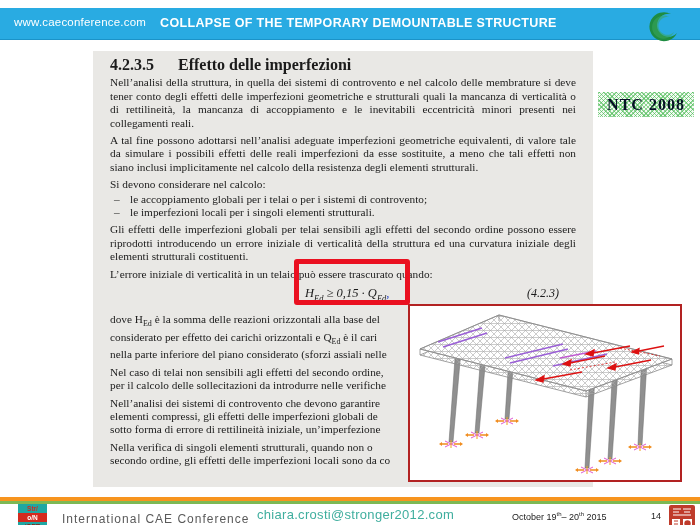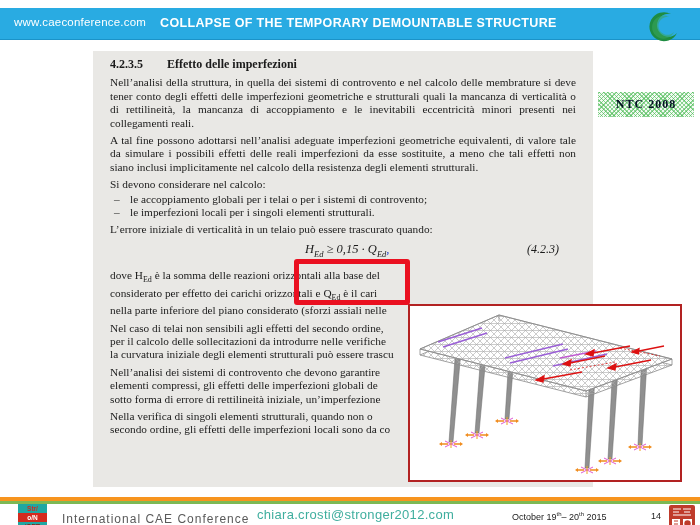--- a/index.html
+++ b/index.html
@@ -11,41 +11,41 @@
           border-bottom:1px solid #1b93c8;}
   .topbar .url{position:absolute;left:14px;top:8px;color:#ffffff;font-size:11.5px;letter-spacing:.2px;}
   .topbar .title{position:absolute;left:160px;top:8px;color:#ffffff;font-size:12.5px;font-weight:bold;letter-spacing:.35px;}
   .crescent{position:absolute;left:644px;top:3px;}
 
   
   .doc{position:absolute;left:93px;top:43px;width:500px;height:436px;background:#e9e8e5;
        box-sizing:border-box;padding:7px 17px 0 17px;overflow:hidden;
        font-family:"Liberation Serif","DejaVu Serif",serif;font-size:11.3px;line-height:13.4px;
        color:#1b1b1b;z-index:1;}
-  .doc .head{font-weight:bold;font-size:12px;margin-bottom:5px;}
+  .doc .head{font-weight:bold;font-size:16px;margin-bottom:5px;}
   .doc .head .num{margin-right:24px;}
   .doc p{margin:0 0 4px 0;text-align:justify;}
   .doc .li{position:relative;padding-left:20px;margin:0;}
   .doc .li .dash{position:absolute;left:4px;}
   .doc .lines{margin:0 0 4px 0;}
   .doc .lines div{white-space:nowrap;}
   .formula-row{position:relative;height:22px;margin:4px 0 6px 0;font-style:italic;}
   .formula{position:absolute;left:195px;top:2px;font-size:12.5px;white-space:nowrap;}
   .formula sub{font-size:8.5px;}
   .formula .blue{color:#2b46c8;}
   .eqnum{position:absolute;right:17px;top:2px;font-size:12px;}
   sub.inl{font-size:8px;}
 
   
   .badge{position:absolute;left:598px;top:84px;width:96px;height:25px;z-index:10;
          background-color:#f2faf2;
          background-image:repeating-linear-gradient(45deg,rgba(70,185,80,.6) 0 1px,transparent 1px 3px),
                           repeating-linear-gradient(-45deg,rgba(70,185,80,.6) 0 1px,transparent 1px 3px);
          text-align:center;line-height:25px;font-family:"Liberation Serif",serif;
-         font-weight:bold;font-size:12px;color:#041024;letter-spacing:1px;}
+         font-weight:bold;font-size:16px;color:#041024;letter-spacing:1px;}
 
   
   .callout{position:absolute;left:294px;top:251px;width:116px;height:46px;box-sizing:border-box;
            border:5px solid #ea1020;border-radius:3px;z-index:40;background:transparent;}
 
   
   .figure{position:absolute;left:408px;top:296px;width:274px;height:178px;box-sizing:border-box;
           background:#ffffff;border:2px solid #b22222;z-index:30;}
 
   
@@ -86,36 +86,36 @@
     <p>A tal fine possono adottarsi nell’analisi adeguate imperfezioni geometriche equivalenti, di valore tale da simulare i possibili effetti delle reali imperfezioni da esse sostituite, a meno che tali effetti non siano inclusi implicitamente nel calcolo della resistenza degli elementi strutturali.</p>
     <p style="margin-bottom:1px">Si devono considerare nel calcolo:</p>
     <div class="li">
       <span class="dash">–</span>
       <span>le accoppiamento globali per i telai o per i sistemi di controvento;</span>
     </div>
     <div class="li" style="margin-bottom:4px">
       <span class="dash">–</span>
       <span>le imperfezioni locali per i singoli elementi strutturali.</span>
     </div>
+    <p>Gli effetti delle imperfezioni globali per telai sensibili agli effetti del secondo ordine possono essere riprodotti introducendo un errore iniziale di verticalità della struttura ed una curvatura iniziale degli elementi strutturali costituenti.</p>
     <p style="margin-bottom:2px">L’errore iniziale di verticalità in un telaio può essere trascurato quando:</p>
 
     <div class="formula-row">
       <span class="formula"><span>H</span><sub>Ed</sub><span> ≥ 0,15 · </span><span>Q</span><sub>Ed</sub><span class="blue">,</span></span>
       <span class="eqnum">(4.2.3)</span>
     </div>
 
     <div class="lines">
       <div><span>dove H</span><sub class="inl">Ed</sub><span> è la somma delle reazioni orizzontali alla base del</span></div>
       <div><span>considerato per effetto dei carichi orizzontali e Q</span><sub class="inl">Ed</sub><span> è il cari</span></div>
       <div>nella parte inferiore del piano considerato (sforzi assiali nelle</div>
     </div>
     <div class="lines">
       <div>Nel caso di telai non sensibili agli effetti del secondo ordine,</div>
       <div>per il calcolo delle sollecitazioni da introdurre nelle verifiche</div>
-      <div>la curvatura iniziale degli elementi strutturali può essere trascu</div>
     </div>
     <div class="lines">
       <div>Nell’analisi dei sistemi di controvento che devono garantire</div>
       <div>elementi compressi, gli effetti delle imperfezioni globali de</div>
       <div>sotto forma di errore di rettilineità iniziale, un’imperfezione</div>
     </div>
     <div class="lines">
       <div>Nella verifica di singoli elementi strutturali, quando non o</div>
       <div>secondo ordine, gli effetti delle imperfezioni locali sono da co</div>
 

